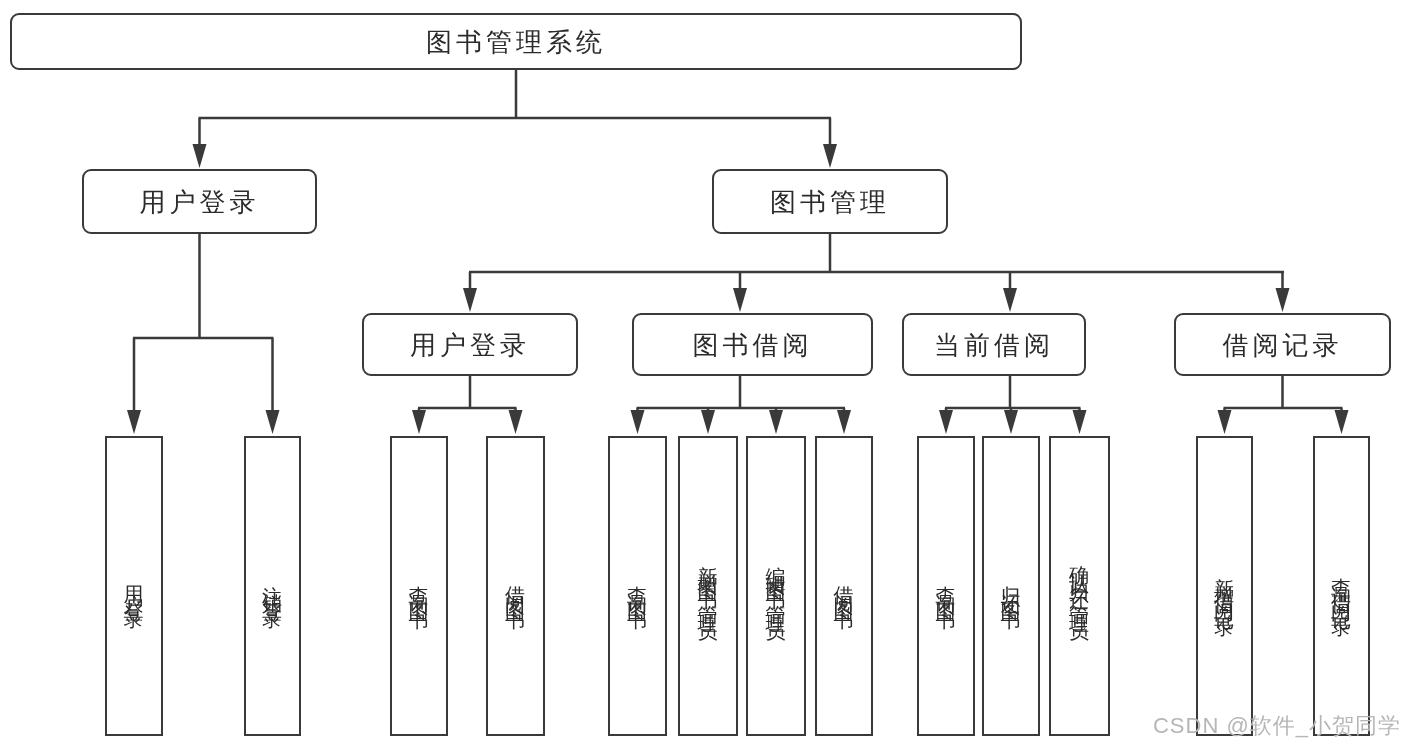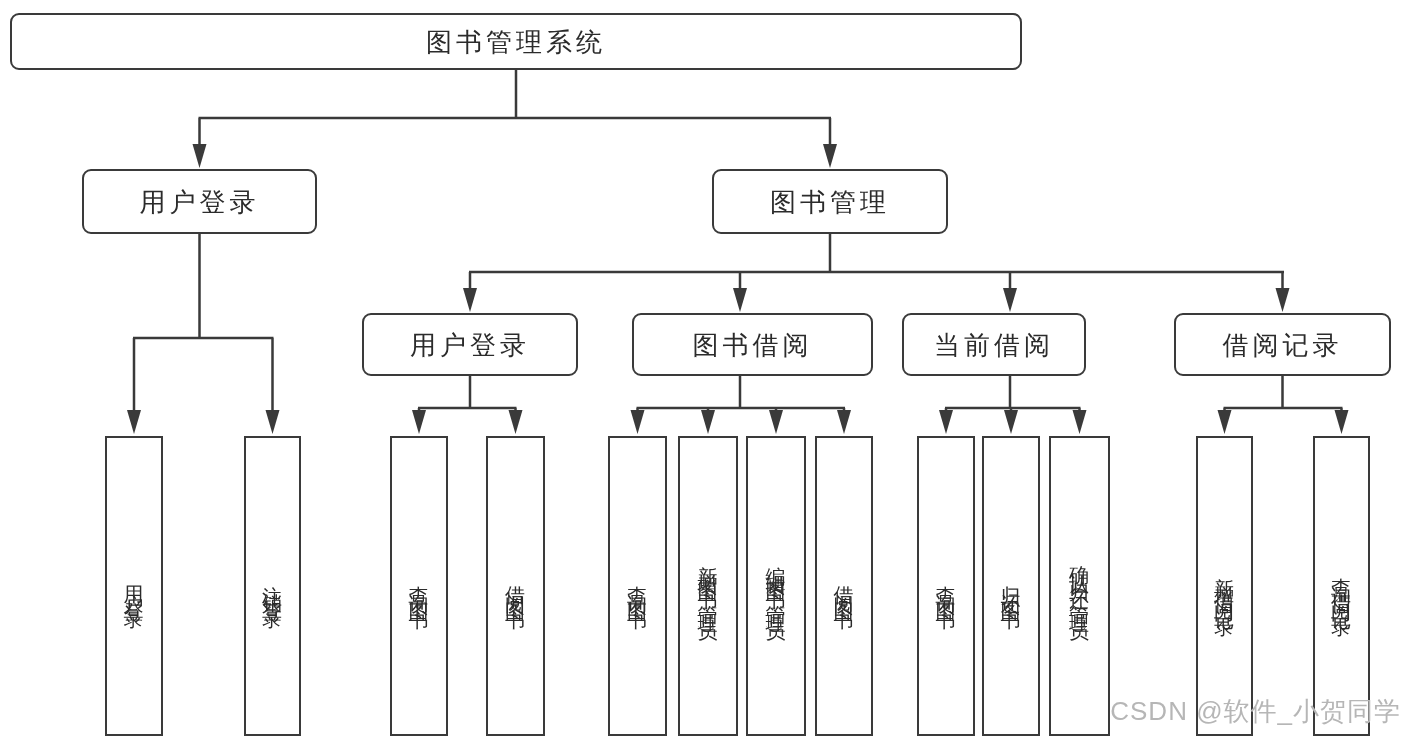--- a/index.html
+++ b/index.html
@@ -37,22 +37,22 @@
   .box.h{font-size:26px;letter-spacing:4px;border-radius:9px;}
   .box.root{border-width:2px;}
   .box.v{
     writing-mode:vertical-rl;
     text-orientation:mixed;
     font-size:20px;
     letter-spacing:8px;
   }
   .watermark{
     position:absolute;
-    right:4px;bottom:18px;
-    font-size:26px;
+    right:4px;bottom:6px;
+    font-size:22px;
     letter-spacing:1px;
     color:var(--watermark);
     z-index:5;
   }
 </style>
 </head>
 <body>
 
 <div class="stage">
 

